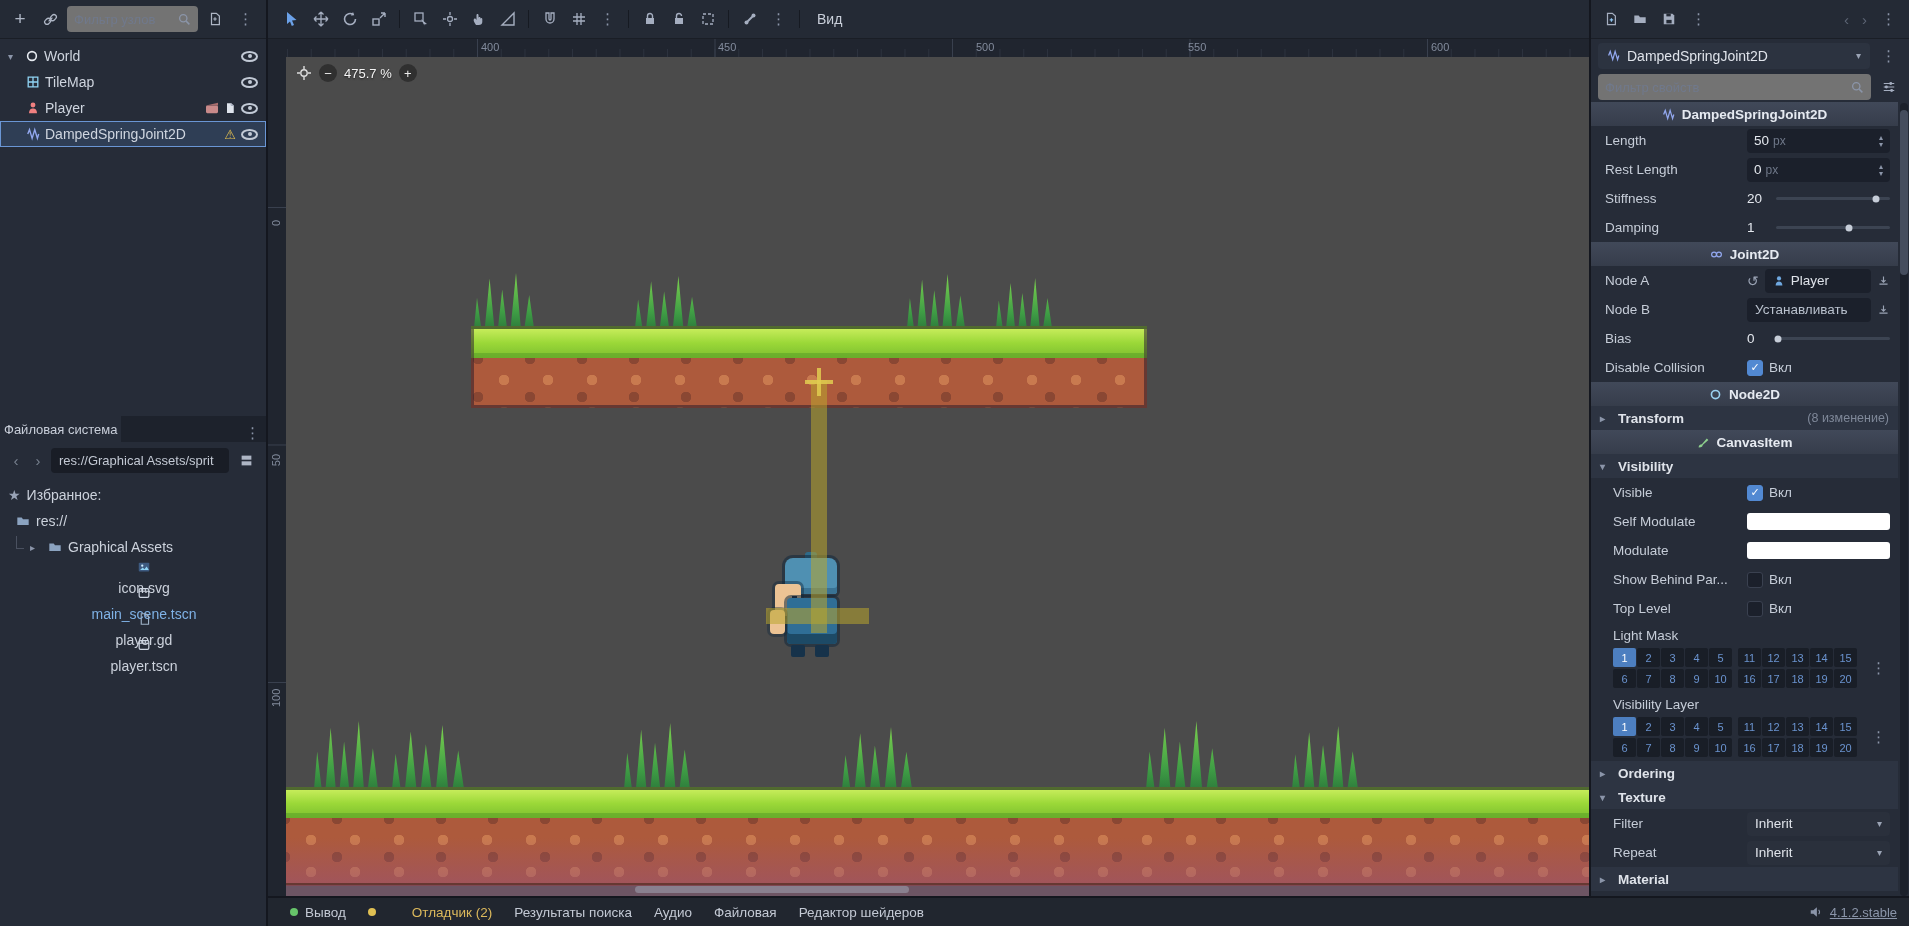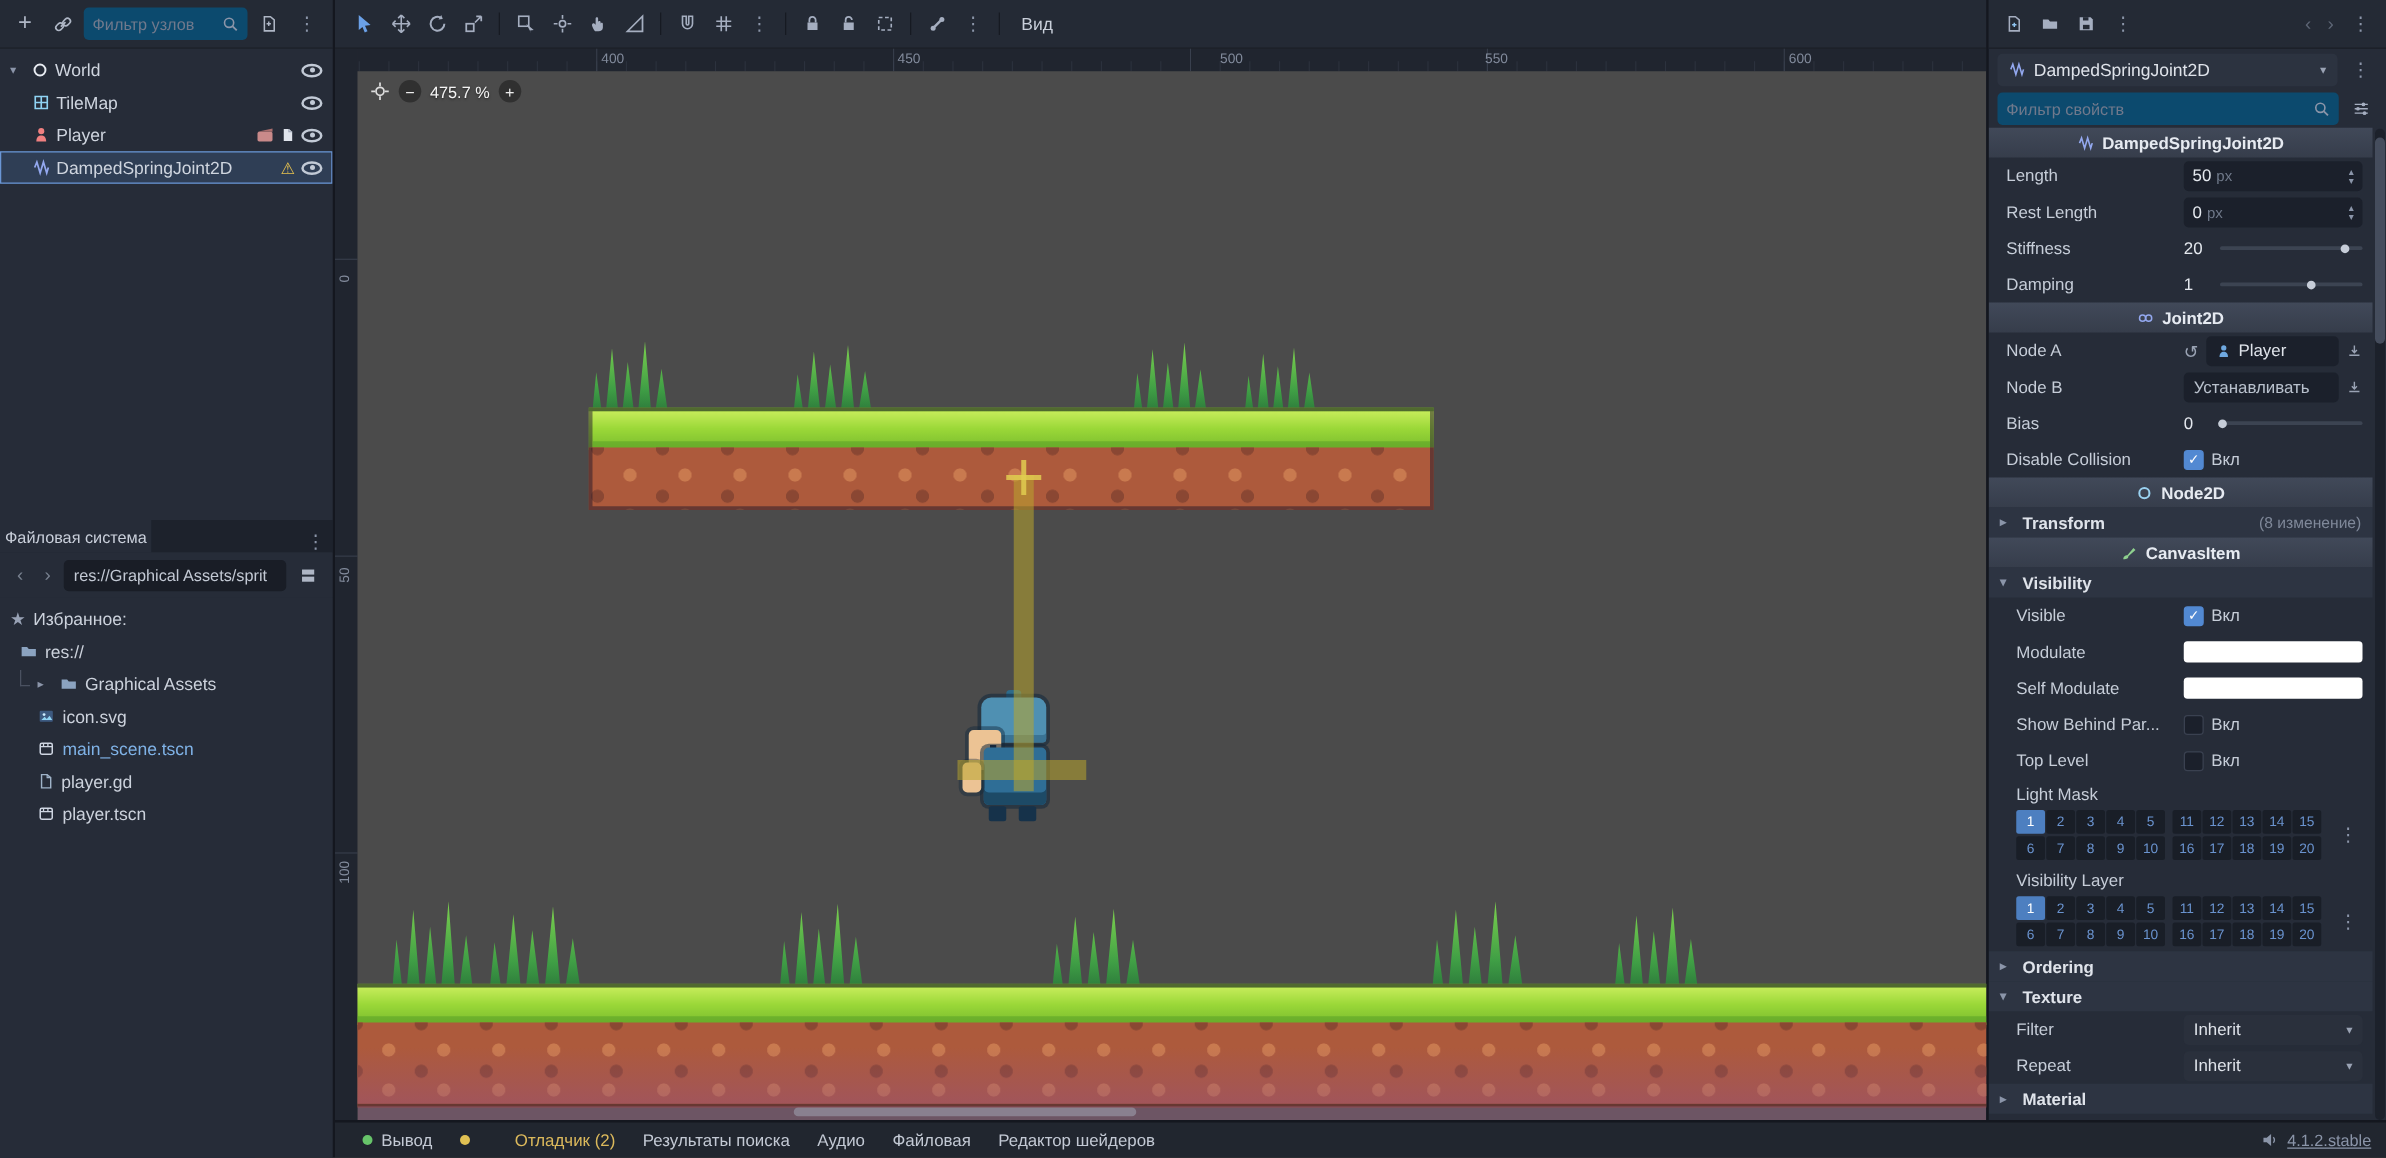--- a/index.html
+++ b/index.html
@@ -5,21 +5,21 @@
   * { margin:0; padding:0; box-sizing:border-box; }
   html,body { width:1909px; height:926px; overflow:hidden; }
   body { background:#14171f; font-family:"Liberation Sans",sans-serif; color:#d7dbe2; font-size:14px; }
   .app { display:flex; width:1909px; height:926px; }
 
   
   .grow { flex:1; min-width:0; }
   .tbtn { width:26px; height:26px; display:flex; align-items:center; justify-content:center;
           background:none; border:none; color:#aeb6c5; font-size:16px; border-radius:3px; flex:none; }
   .more { color:#8b95a9; font-size:15px; padding:0 6px; }
-  .searchbox { flex:1; height:26px; background:#0c4a6e; border-radius:4px; display:flex;
+  .searchbox { flex:1; height:26px; background:#737373; border-radius:4px; display:flex;
                align-items:center; padding:0 7px; min-width:0; gap:4px; }
   .searchbox input { flex:1; min-width:0; background:none; border:none; outline:none;
                      color:#cdd3dd; font:13px "Liberation Sans",sans-serif; }
   .searchbox input::placeholder { color:#70798c; }
   svg { display:block; }
 
   
   .left-dock { width:268px; background:#252b37; display:flex; flex-direction:column;
                border-right:2px solid #14171f; flex:none; }
   .dock-toolbar { height:39px; display:flex; align-items:center; gap:4px; padding:0 7px;
@@ -39,21 +39,21 @@
   .fs-tab { height:26px; padding:0 4px; background:#262c38; display:flex; align-items:center;
             font-size:13px; color:#c9cfda; }
   .fs-nav { height:36px; display:flex; align-items:center; gap:4px; padding:0 7px; background:#262c38; flex:none; }
   .navbtn { color:#78818f; font-size:15px; width:18px; text-align:center; }
   .fs-path { flex:1; height:25px; background:#191d26; border-radius:4px; font-size:13px; color:#c3c9d4;
              display:flex; align-items:center; padding:0 8px; white-space:nowrap; overflow:hidden; min-width:0; }
   .fs-filter { height:33px; display:flex; align-items:center; gap:4px; padding:0 7px; background:#262c38; flex:none; }
   .fs-tree { flex:1; background:#262c38; padding-top:4px; overflow:hidden; }
   .frow { height:26px; display:flex; align-items:center; gap:6px; padding:0 8px; font-size:14px; color:#ccd2dc; }
   .frow.indent1 { padding-left:16px; }
-  .frow.indent2 { padding-left:30px; }
+  .frow.indent2 { padding-left:30px;flex-direction:column; }
   .frow.active-scene .flabel { color:#7fb2e6; }
   .conn { width:8px; height:13px; border-left:1px solid #4a5160; border-bottom:1px solid #4a5160;
           margin:-10px 0 0 0; flex:none; }
   .star { color:#98a2b5; font-size:14px; }
 
   
   .main-col { flex:1; display:flex; flex-direction:column; min-width:0; }
   .center-right { flex:1; display:flex; min-height:0; }
   .center-col { flex:1; display:flex; flex-direction:column; min-width:0; background:#242a35; }
 
@@ -726,25 +726,25 @@
             <span class="chev">▾</span>
             <span>Visibility</span>
           </div>
 
           <div class="prow sub">
             <span class="plabel">Visible</span>
             <span class="cbx checked">✓</span>
             <span class="cval">Вкл</span>
           </div>
           <div class="prow sub">
+            <span class="plabel">Self Modulate</span>
+            <span class="colorbar" style="background: rgb(255, 255, 255);"></span>
+          </div>
+          <div class="prow sub">
             <span class="plabel">Modulate</span>
-            <span class="colorbar" style="background: rgb(255, 255, 255);"></span>
-          </div>
-          <div class="prow sub">
-            <span class="plabel">Self Modulate</span>
             <span class="colorbar" style="background: rgb(255, 255, 255);"></span>
           </div>
           <div class="prow sub">
             <span class="plabel">Show Behind Par...</span>
             <span class="cbx"></span>
             <span class="cval">Вкл</span>
           </div>
           <div class="prow sub">
             <span class="plabel">Top Level</span>
             <span class="cbx"></span>

